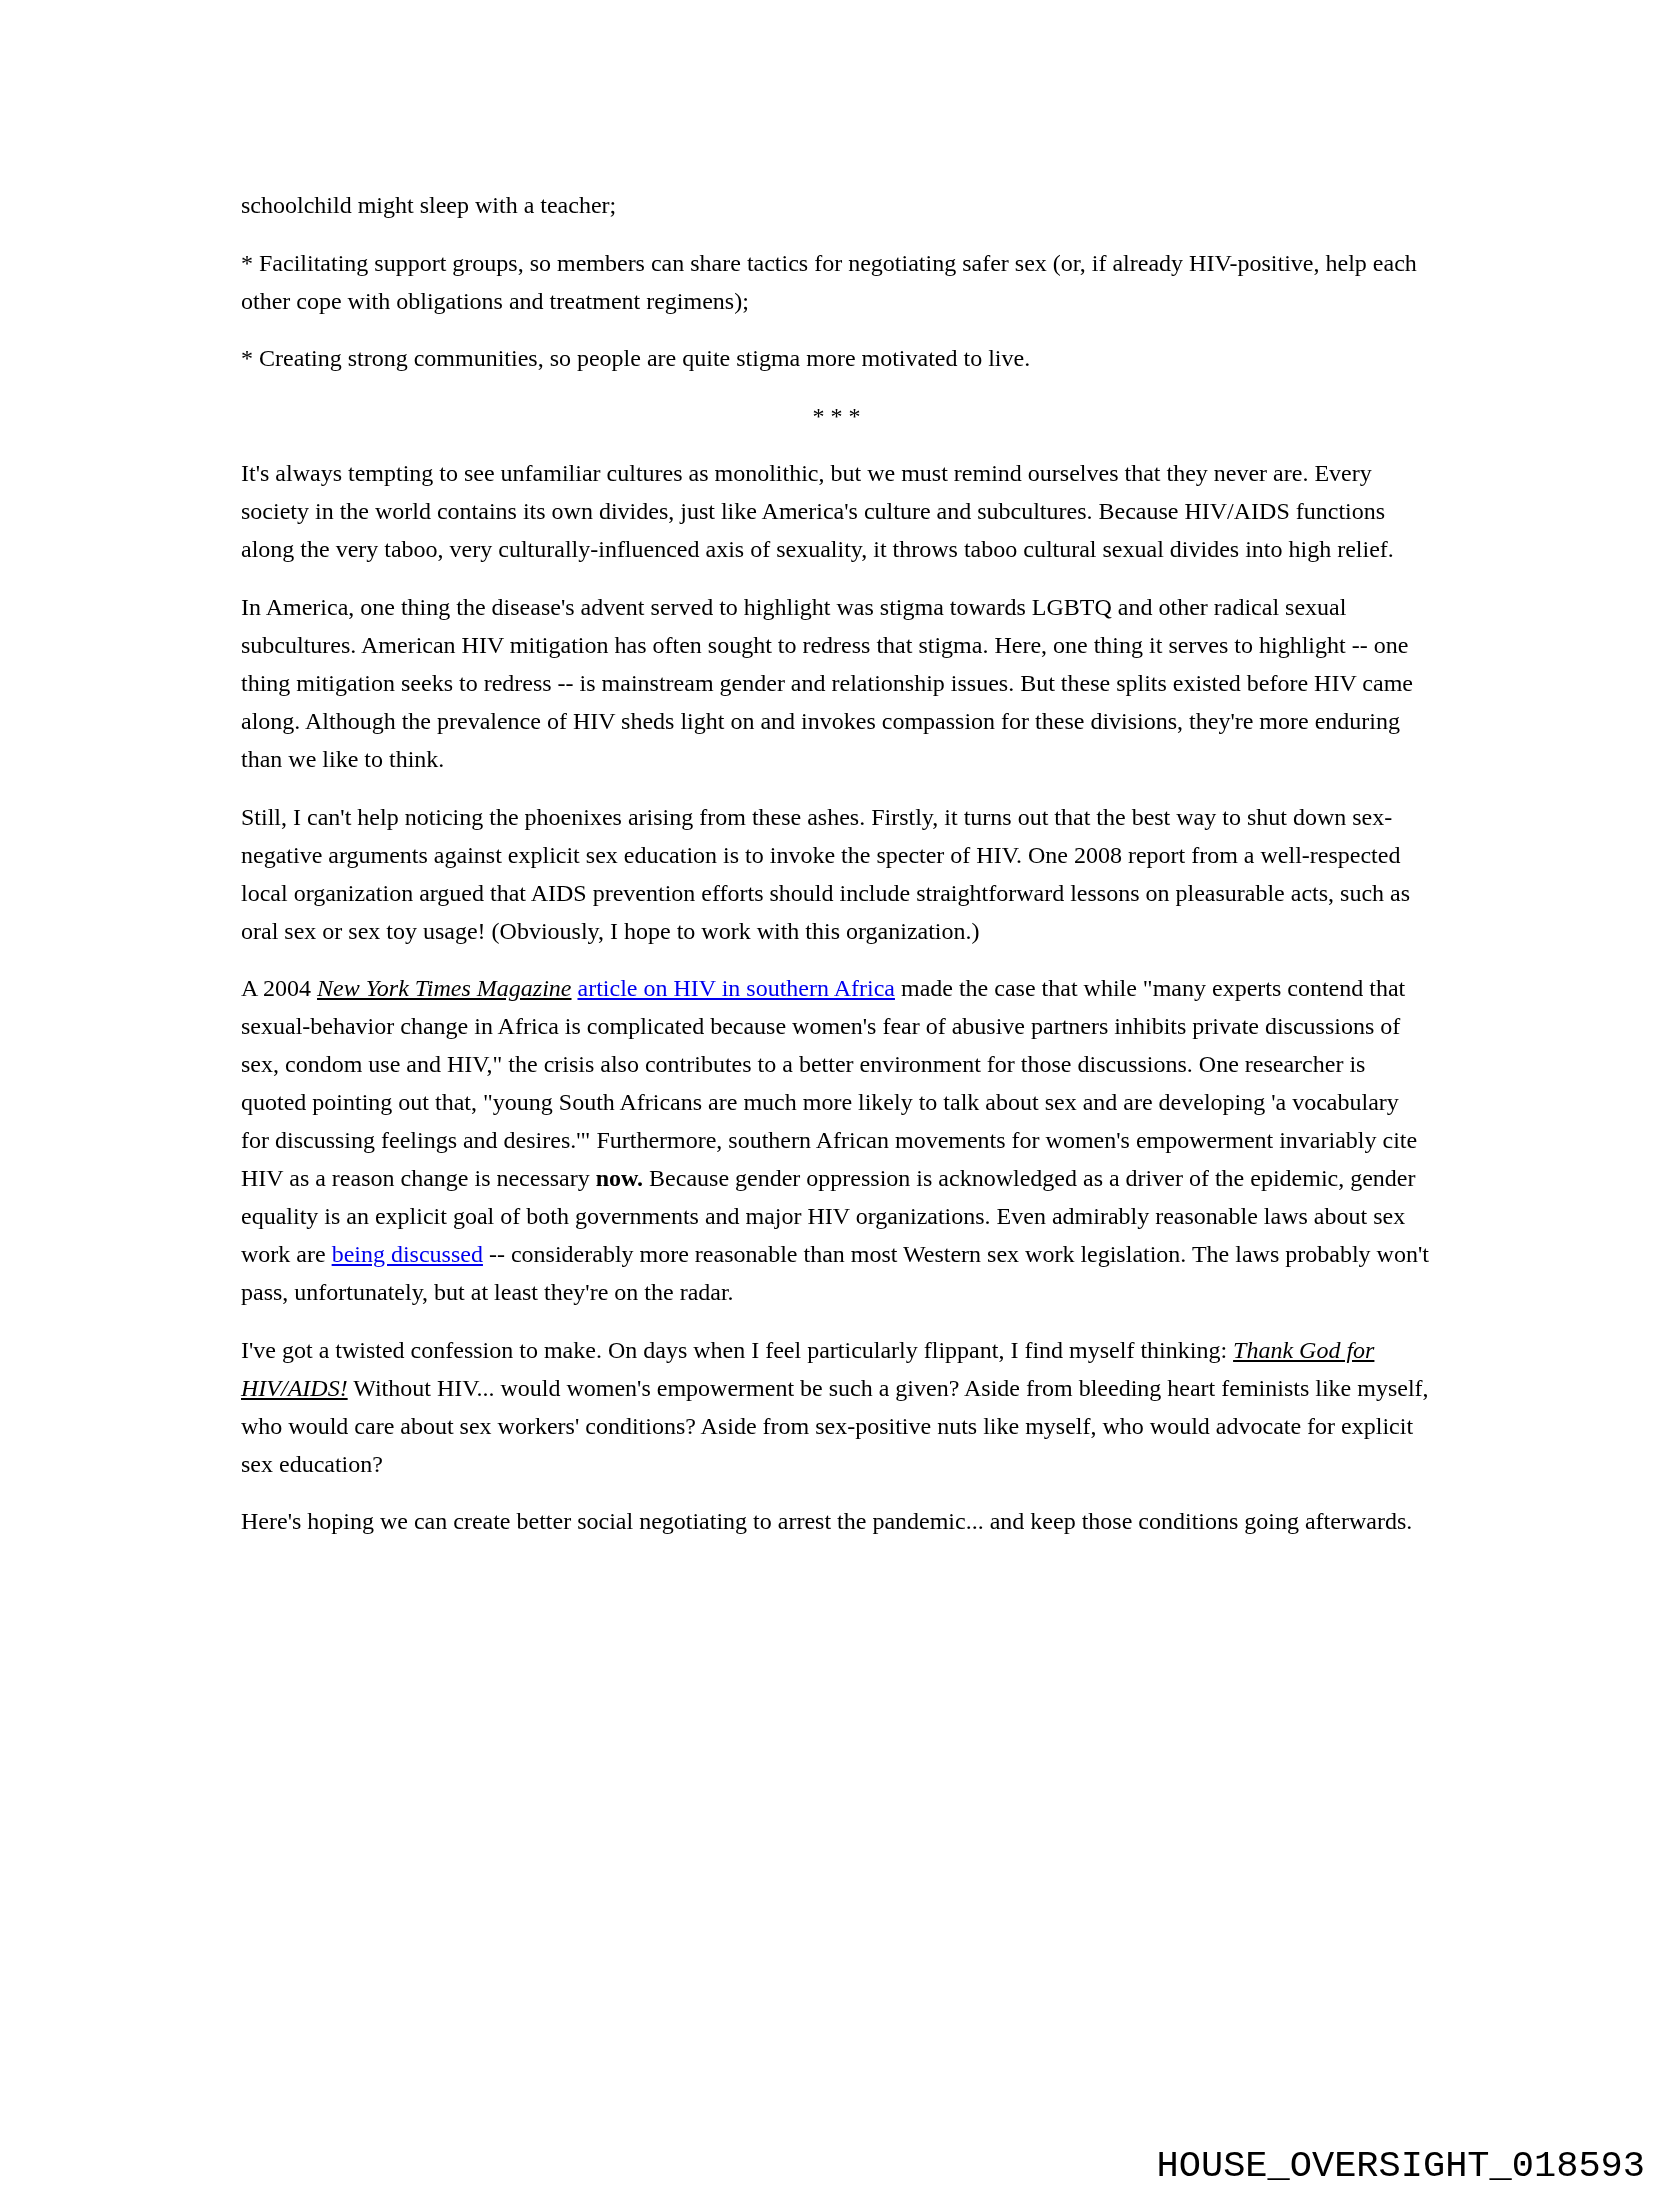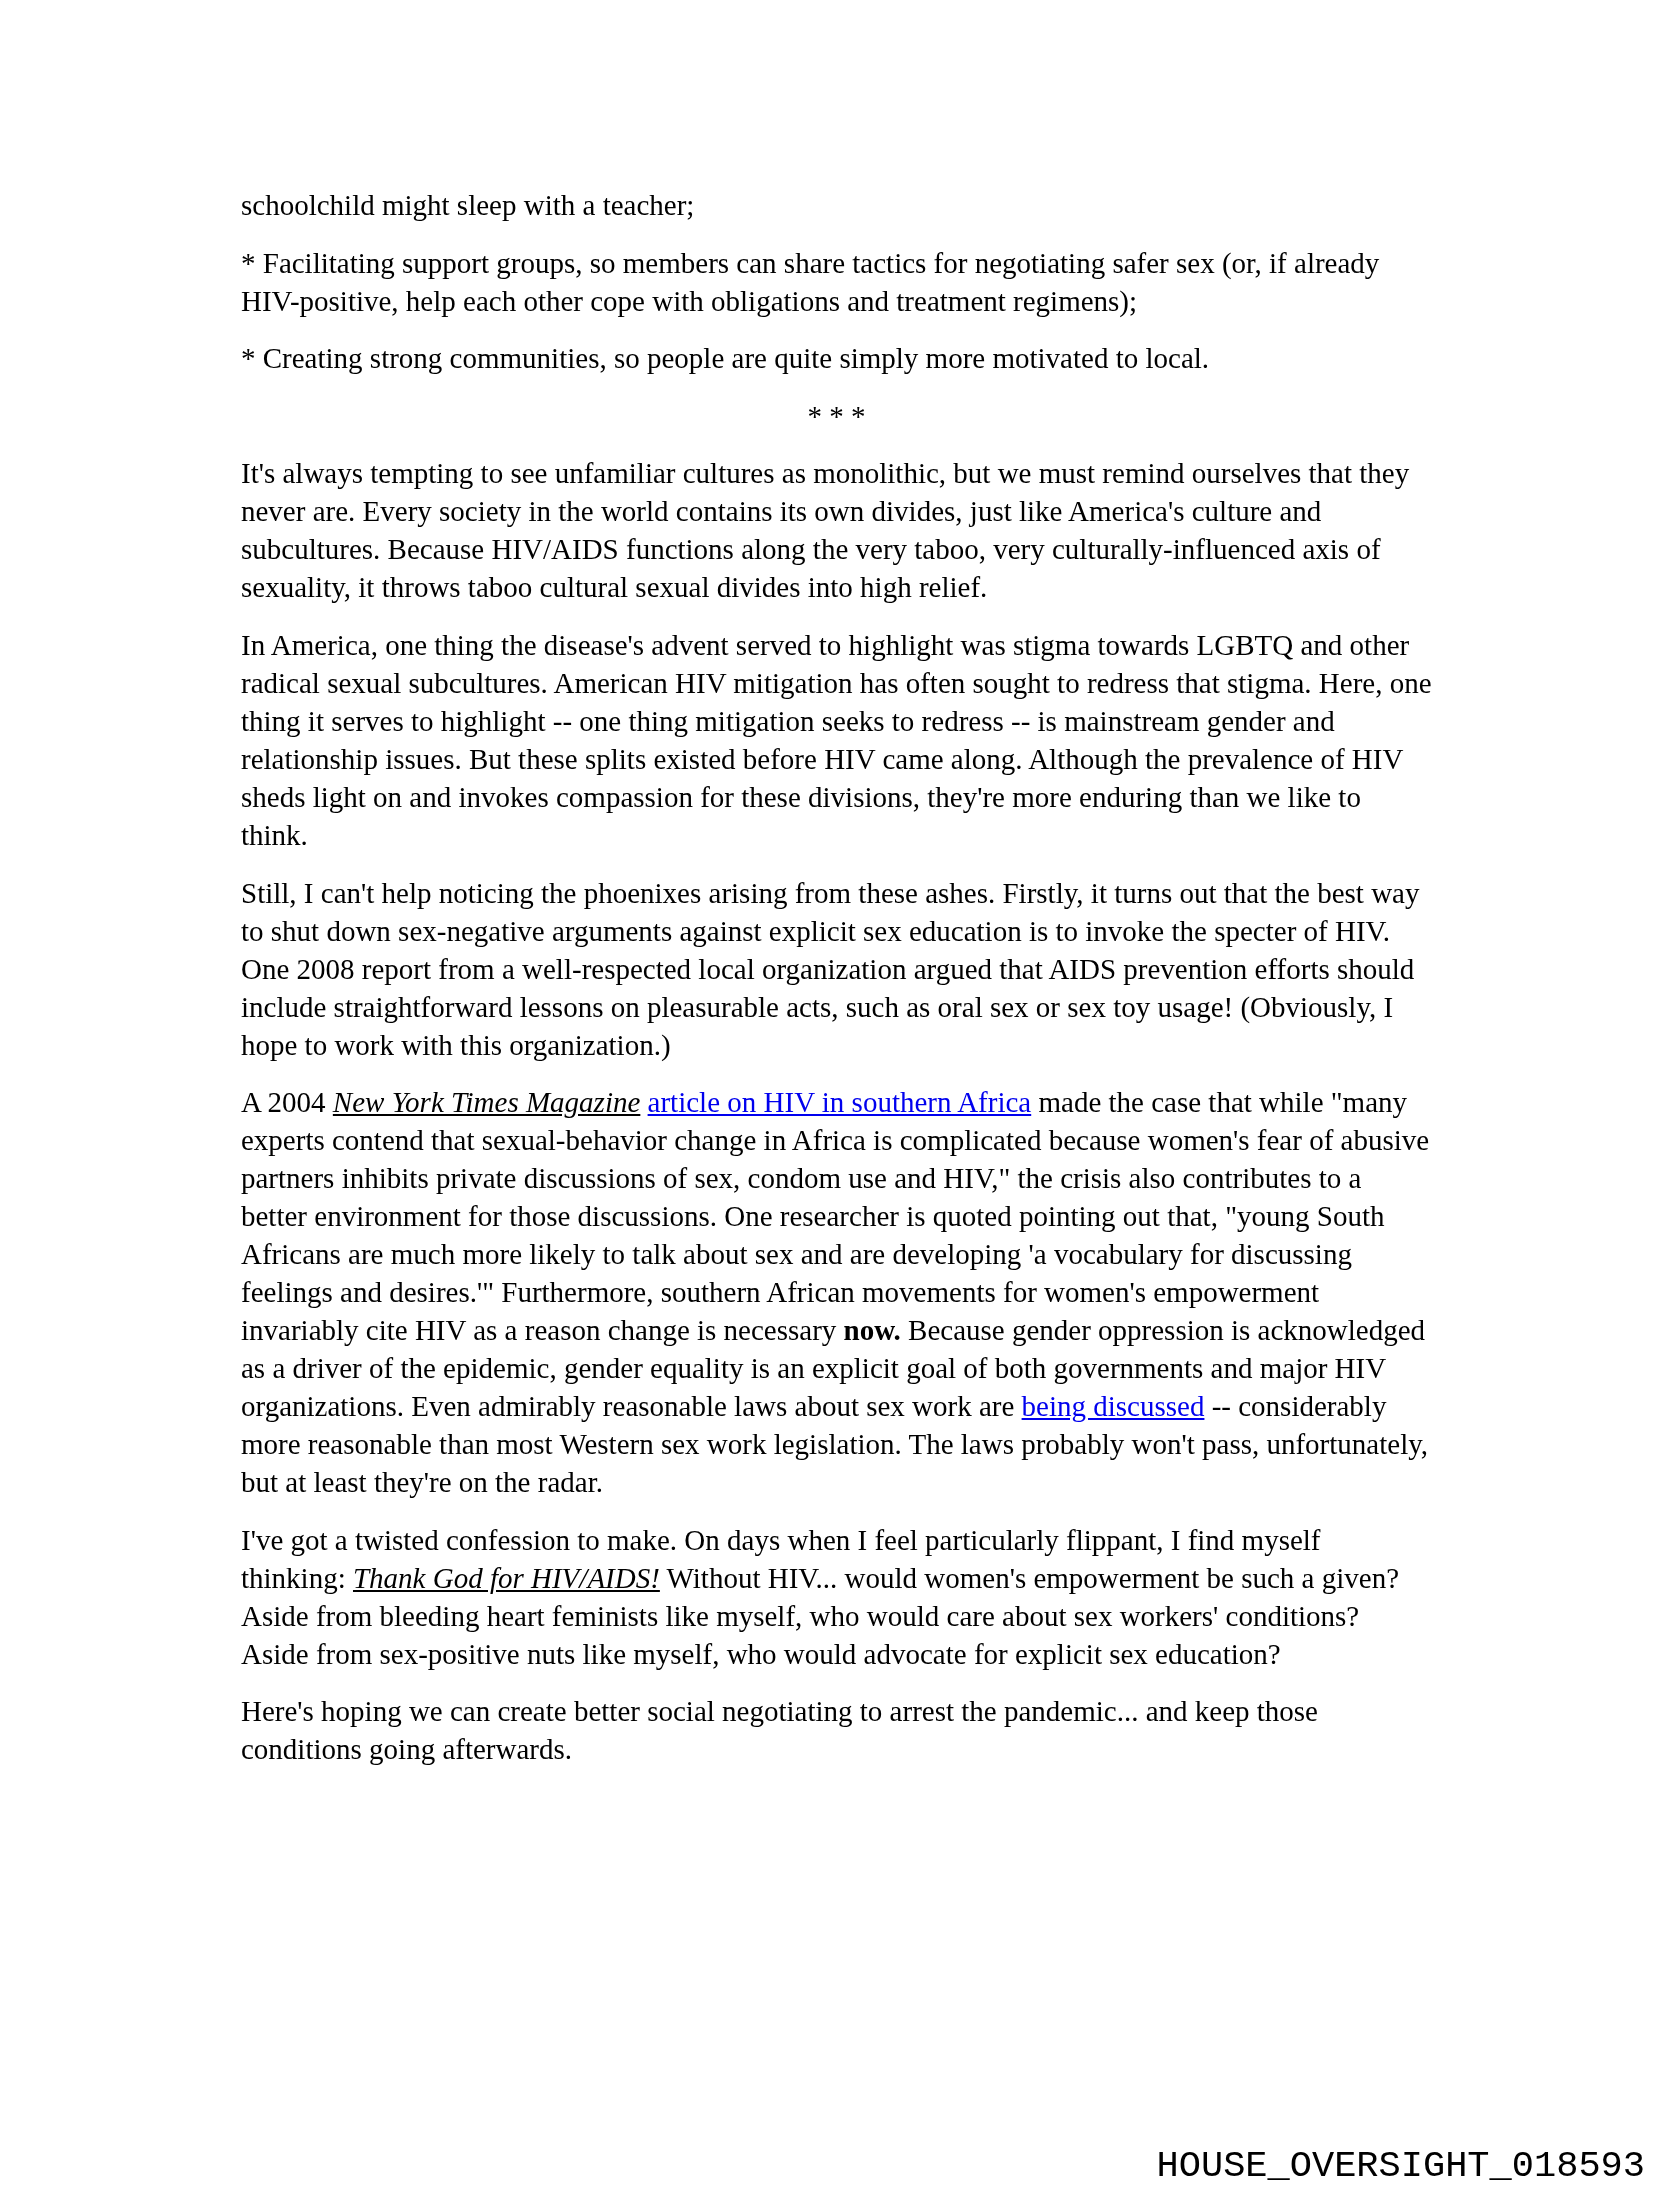--- a/index.html
+++ b/index.html
@@ -10,21 +10,21 @@
     background:var(--page-bg);
     position:relative;
     overflow:hidden;
     font-family:"Liberation Serif", serif;
     color:var(--text-color);
   }
   .doc {
     position:absolute;
     left:241px; top:186px;
     width:1191px;
-    font-size:29px;
+    font-size:24px;
     line-height:38px;
     text-align:left;
   }
   .doc p { margin:0 0 19.6px 0; }
   .doc p.sep { text-align:center; }
   .doc em { font-style:italic;text-decoration:underline; }
   .doc strong { font-weight:bold; }
   .doc a.link {
     color:var(--link-color);
     text-decoration:underline;
@@ -41,21 +41,21 @@
     color:var(--text-color);
     white-space:nowrap;
   }
 </style>
 </head>
 <body>
 
 <main class="doc">
     <p><span>schoolchild might sleep with a teacher;</span></p>
     <p><span>* Facilitating support groups, so members can share tactics for negotiating safer sex (or, if already HIV-positive, help each other cope with obligations and treatment regimens);</span></p>
-    <p><span>* Creating strong communities, so people are quite simply more motivated to local.</span></p>
+    <p><span>* Creating strong communities, so people are quite stigma more motivated to live.</span></p>
     <p class="sep"><span>* * *</span></p>
     <p><span>It's always tempting to see unfamiliar cultures as monolithic, but we must remind ourselves that they never are. Every society in the world contains its own divides, just like America's culture and subcultures. Because HIV/AIDS functions along the very taboo, very culturally-influenced axis of sexuality, it throws taboo cultural sexual divides into high relief.</span></p>
     <p><span>In America, one thing the disease's advent served to highlight was stigma towards LGBTQ and other radical sexual subcultures. American HIV mitigation has often sought to redress that stigma. Here, one thing it serves to highlight -- one thing mitigation seeks to redress -- is mainstream gender and relationship issues. But these splits existed before HIV came along. Although the prevalence of HIV sheds light on and invokes compassion for these divisions, they're more enduring than we like to think.</span></p>
     <p><span>Still, I can't help noticing the phoenixes arising from these ashes. Firstly, it turns out that the best way to shut down sex-negative arguments against explicit sex education is to invoke the specter of HIV. One 2008 report from a well-respected local organization argued that AIDS prevention efforts should include straightforward lessons on pleasurable acts, such as oral sex or sex toy usage! (Obviously, I hope to work with this organization.)</span></p>
     <p><span>A 2004 </span><em>New York Times Magazine</em><span> </span><a href="#" class="link">article on HIV in southern Africa</a><span> made the case that while "many experts contend that sexual-behavior change in Africa is complicated because women's fear of abusive partners inhibits private discussions of sex, condom use and HIV," the crisis also contributes to a better environment for those discussions. One researcher is quoted pointing out that, "young South Africans are much more likely to talk about sex and are developing 'a vocabulary for discussing feelings and desires.'" Furthermore, southern African movements for women's empowerment invariably cite HIV as a reason change is necessary </span><strong>now.</strong><span> Because gender oppression is acknowledged as a driver of the epidemic, gender equality is an explicit goal of both governments and major HIV organizations. Even admirably reasonable laws about sex work are </span><a href="#" class="link">being discussed</a><span> -- considerably more reasonable than most Western sex work legislation. The laws probably won't pass, unfortunately, but at least they're on the radar.</span></p>
     <p><span>I've got a twisted confession to make. On days when I feel particularly flippant, I find myself thinking: </span><em>Thank God for HIV/AIDS!</em><span> Without HIV... would women's empowerment be such a given? Aside from bleeding heart feminists like myself, who would care about sex workers' conditions? Aside from sex-positive nuts like myself, who would advocate for explicit sex education?</span></p>
     <p><span>Here's hoping we can create better social negotiating to arrest the pandemic... and keep those conditions going afterwards.</span></p>
   </main>
 
 <div class="bates">HOUSE_OVERSIGHT_018593</div>

